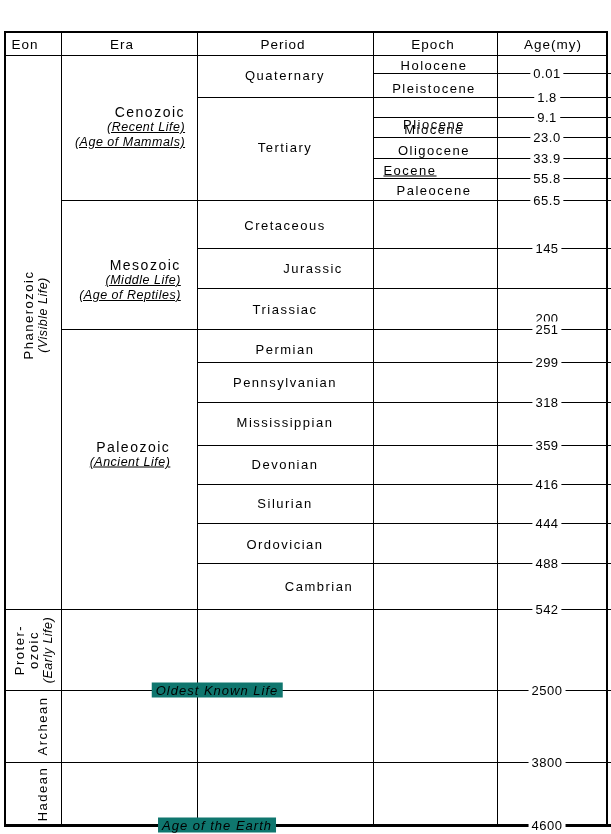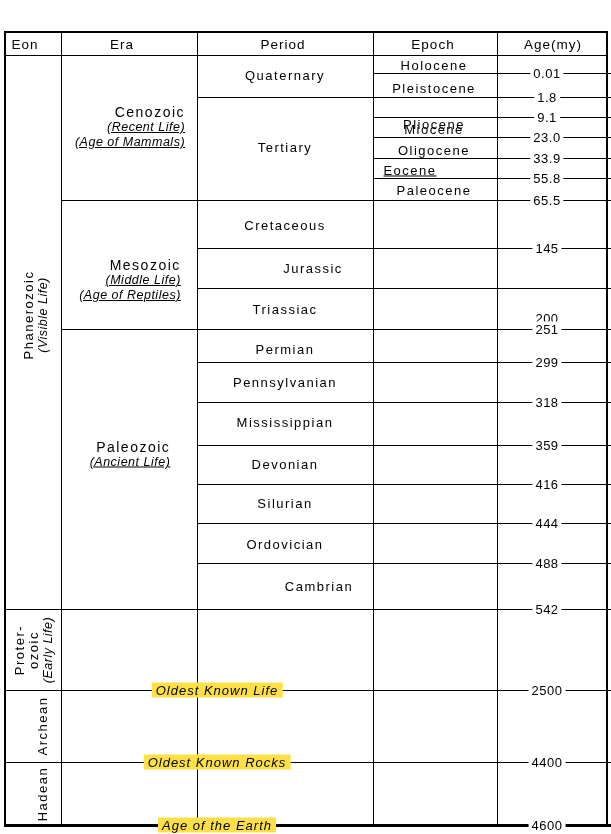--- a/index.html
+++ b/index.html
@@ -35,21 +35,21 @@
   }
   .rot-line{font-size:13px;letter-spacing:1.5px;line-height:14px;}
   .rot-sub{font-size:12.5px;font-style:italic;letter-spacing:0.5px;line-height:14px;}
   .age-lbl{
     position:absolute;transform:translate(-50%,-50%);
     font-size:13px;letter-spacing:0.5px;background:#fff;padding:0 3px;
     white-space:nowrap;z-index:3;
   }
   .ann-lbl{
     position:absolute;transform:translate(-50%,-50%);
-    font-size:13px;font-style:italic;letter-spacing:1px;background:#fde047;
+    font-size:13px;font-style:italic;letter-spacing:1px;background:#0f766e;
     padding:0 4px;white-space:nowrap;z-index:3;
   }
 </style>
 </head>
 <body>
 
 <div class="canvas">
 
 
   <div class="hline border" style="left:4px;top:31px;width:604px;height:2px;"></div>
@@ -155,20 +155,19 @@
   <div class="age-lbl" style="left:547px;top:272px;margin-top:46px;">200</div>
   <div class="age-lbl" style="left:547px;top:329px;">251</div>
   <div class="age-lbl" style="left:547px;top:362px;">299</div>
   <div class="age-lbl" style="left:547px;top:402px;">318</div>
   <div class="age-lbl" style="left:547px;top:445px;">359</div>
   <div class="age-lbl" style="left:547px;top:484px;">416</div>
   <div class="age-lbl" style="left:547px;top:523px;">444</div>
   <div class="age-lbl" style="left:547px;top:563px;">488</div>
   <div class="age-lbl" style="left:547px;top:609px;">542</div>
   <div class="age-lbl" style="left:547px;top:690px;">2500</div>
-  <div class="age-lbl" style="left:547px;top:762px;">4400</div>
+  <div class="age-lbl" style="left:547px;top:762px;">3800</div>
   <div class="age-lbl" style="left:547px;top:825px;">4600</div>
 
   <div class="ann-lbl" style="left:217px;top:690px;">Oldest Known Life</div>
-  <div class="ann-lbl" style="left:217px;top:762px;">Oldest Known Rocks</div>
   <div class="ann-lbl" style="left:217px;top:825px;">Age of the Earth</div>
 
 </div>
 
 </body></html>

